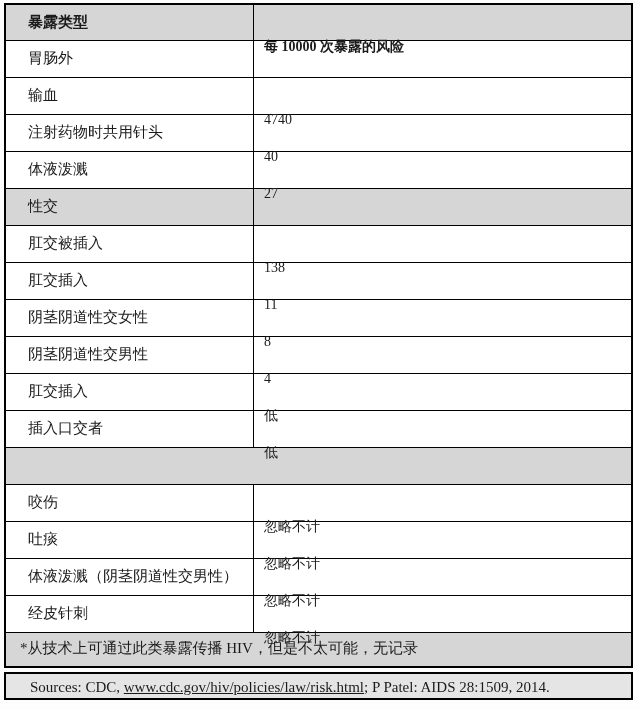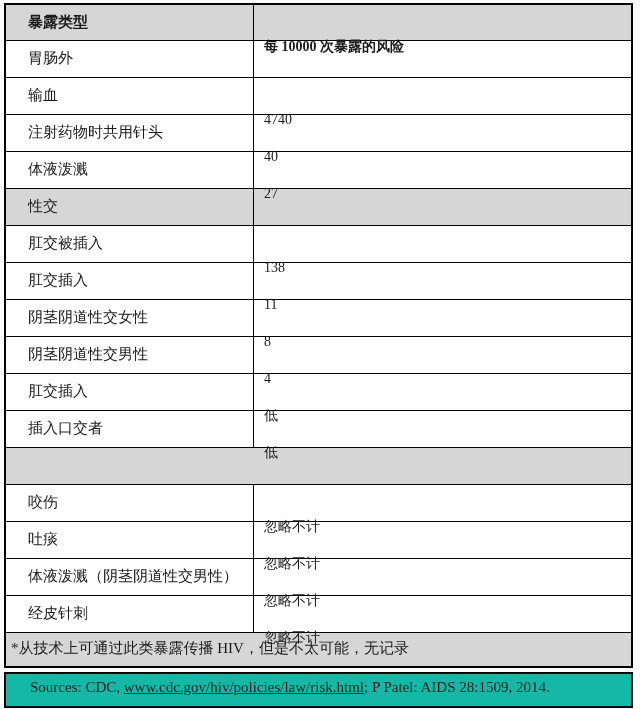--- a/index.html
+++ b/index.html
@@ -55,33 +55,33 @@
     font-weight: bold;
   }
   .gray {
     background: #d6d6d6;
   }
   .frow {
     box-sizing: border-box;
     height: 34px;
     border-top: 1px solid #000;
     background: #d6d6d6;
-    padding: 7px 8px 0 5px;
+    padding: 7px 8px 0 14px;
     font-size: 15px;
     line-height: 17px;
   }
   .sources-bar {
     position: absolute;
     left: 4px;
     top: 672px;
     width: 629px;
-    height: 36px;
+    height: 28px;
     box-sizing: border-box;
     border: 2px solid #000;
-    background: #14b8a6;
+    background: #e5e5e5;
     padding: 5px 8px 0 24px;
     font-size: 15px;
     line-height: 17px;
     white-space: nowrap;
   }
   .sources-bar .link {
     text-decoration: underline;
   }
   sup.marker {
     font-size: 10px;

